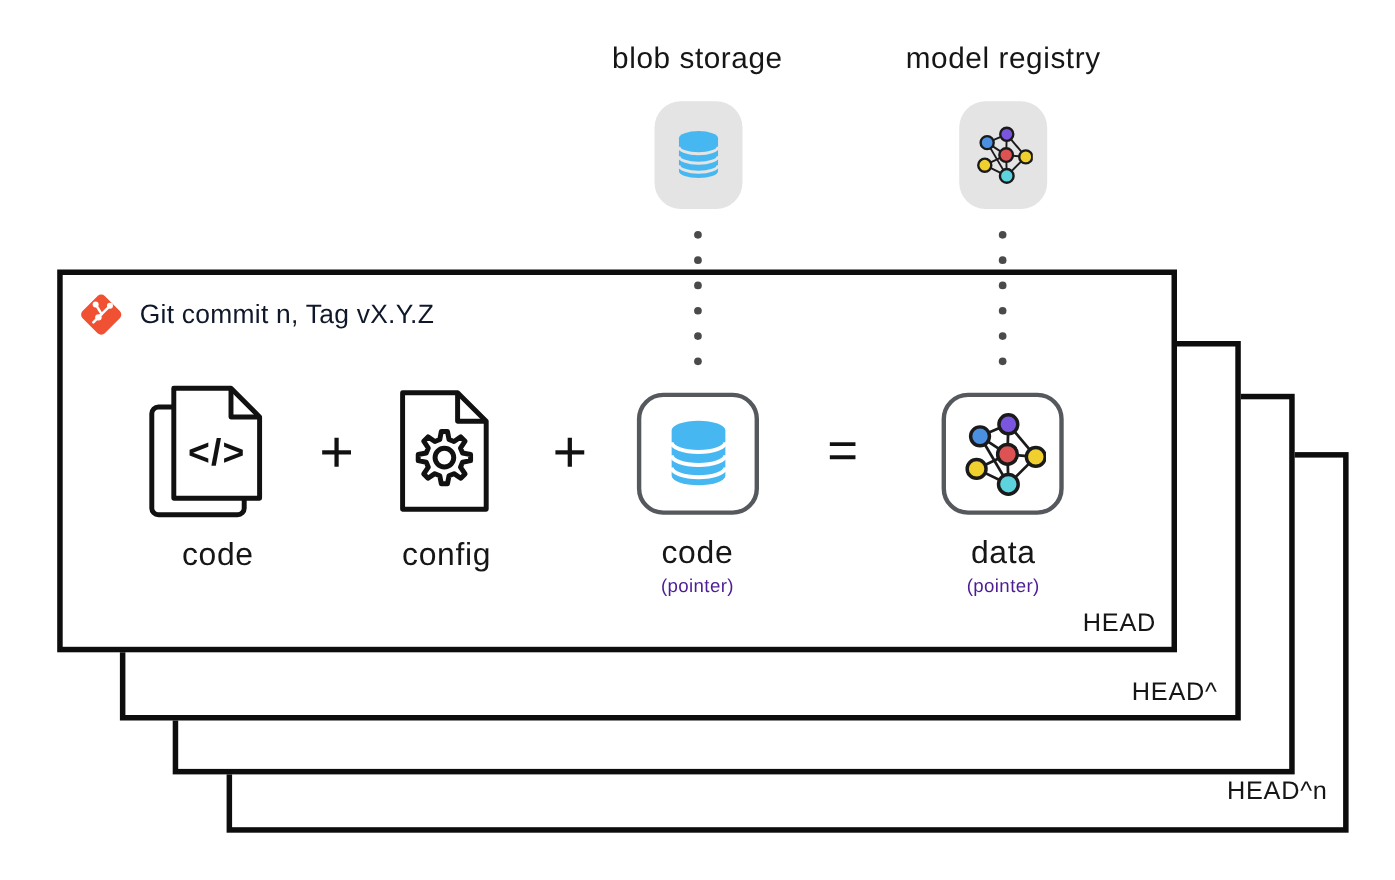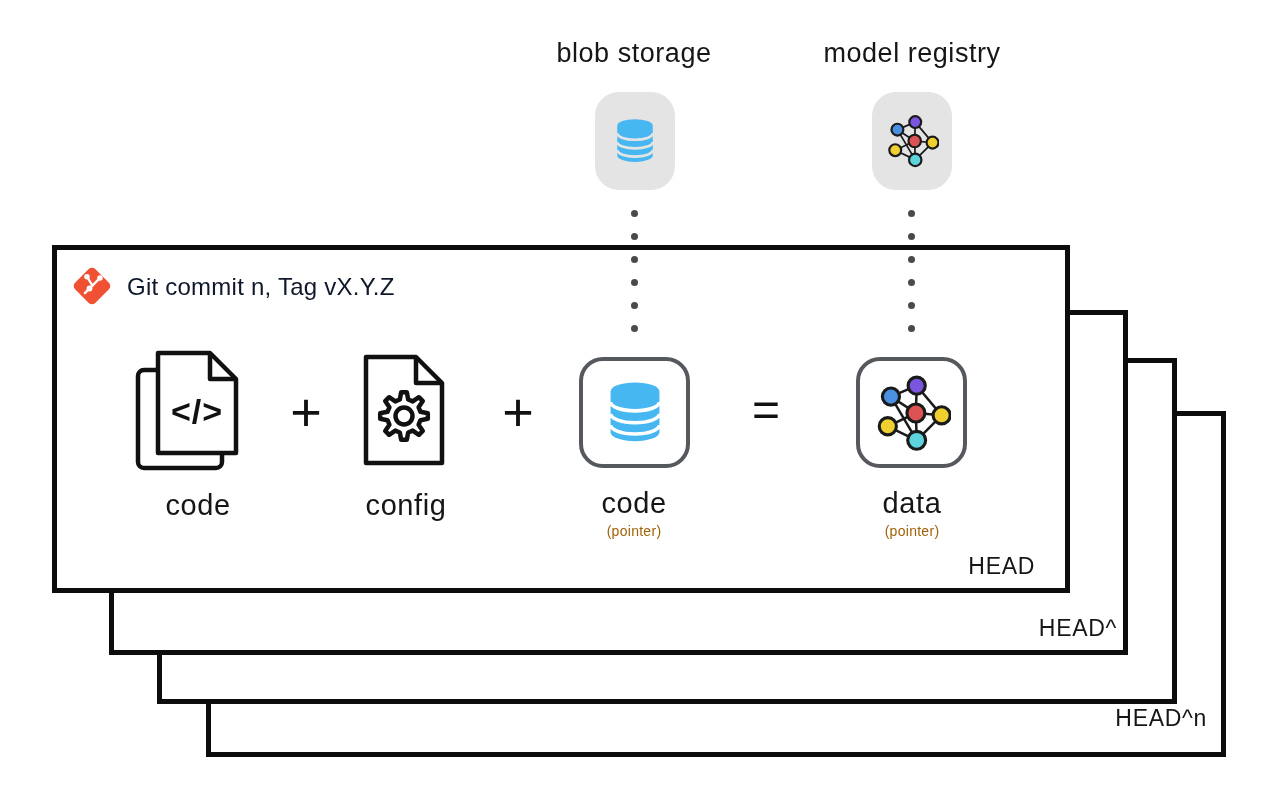--- a/index.html
+++ b/index.html
@@ -33,22 +33,22 @@
 
   
   .tile.framed { width:111px; height:111px; border-radius:24px; background:#fff;
                  border:4.5px solid var(--tile-border); }
 
   .op { position:absolute; transform:translate(-50%,-54%); font-size:54px; font-weight:500; color:#111; }
   .op.eq { font-size:48px; }
 
   .item-label { position:absolute; transform:translateX(-50%); font-size:29px; letter-spacing:.02em;
                 color:#161616; white-space:nowrap; text-align:center; }
-  .pointer-label { position:absolute; transform:translateX(-50%); font-size:14px; letter-spacing:.02em;
-                   color:#a16207; white-space:nowrap; }
+  .pointer-label { position:absolute; transform:translateX(-50%); font-size:17px; letter-spacing:.02em;
+                   color:#4c1d95; white-space:nowrap; }
 
   svg text { font-family:"Liberation Sans", sans-serif; }
   .hidden-defs { position:absolute; width:0; height:0; overflow:hidden; }
 </style>
 </head>
 <body>
 
 <svg class="hidden-defs" aria-hidden="true">
   <defs>
     <symbol id="sym-db" viewBox="0 0 100 104">
@@ -113,24 +113,24 @@
       <i></i>
       <i></i>
       <i></i>
   </div>
 
   <div class="card" style="left:206px;top:411px;width:1020px;height:346px;z-index:1">
     <span class="card-label" style="right:14px;bottom:20px">HEAD^n</span>
   </div>
   <div class="card" style="left:157px;top:358px;width:1020px;height:346px;z-index:2"></div>
   <div class="card" style="left:109px;top:310px;width:1019px;height:345px;z-index:3">
-    <span class="card-label" style="right:6px;bottom:8px">HEAD^</span>
+    <span class="card-label" style="right:16px;bottom:8px">HEAD^</span>
   </div>
   <div class="card" style="left:52px;top:245px;width:1018px;height:348px;z-index:4">
-    <span class="card-label" style="right:30px;bottom:8px">HEAD</span>
+    <span class="card-label" style="right:14px;bottom:8px">HEAD</span>
   </div>
 
   <div class="content">
 
     <svg class="git-icon" width="42" height="42" viewBox="0 0 100 100">
       <rect x="16" y="16" width="68" height="68" rx="11" fill="var(--git-orange)" transform="rotate(45 50 50)"></rect>
       <g stroke="#fff" stroke-width="5.5" stroke-linecap="round">
         <line x1="33" y1="67" x2="71" y2="29"></line>
         <line x1="51" y1="49" x2="40" y2="31"></line>
       </g>

